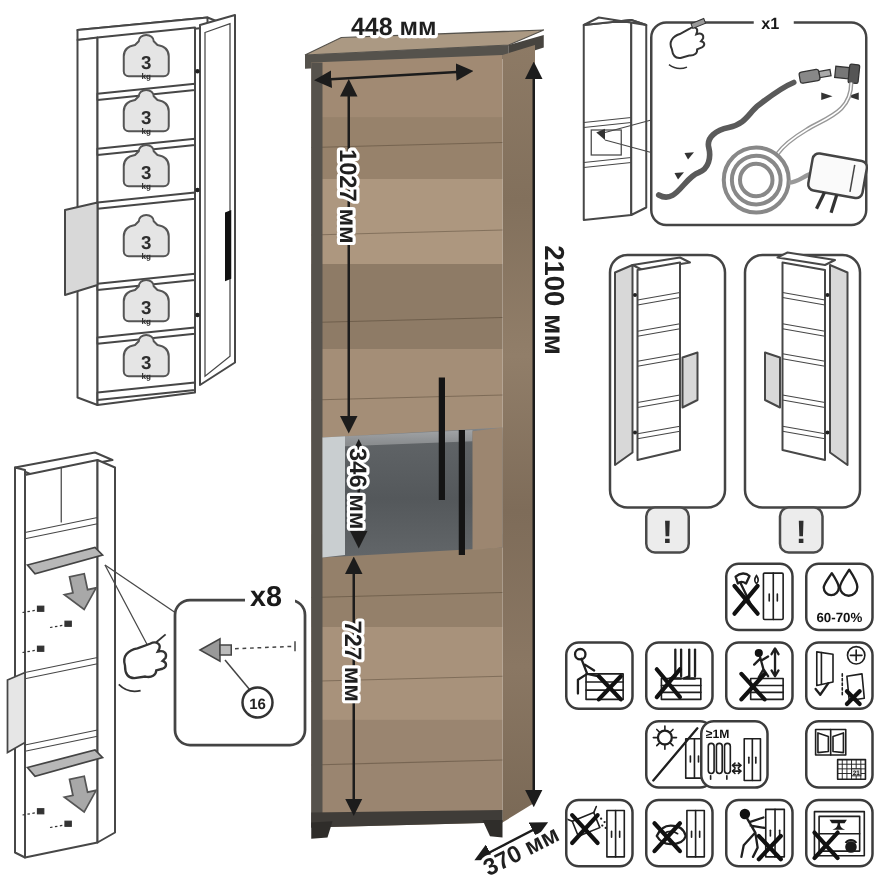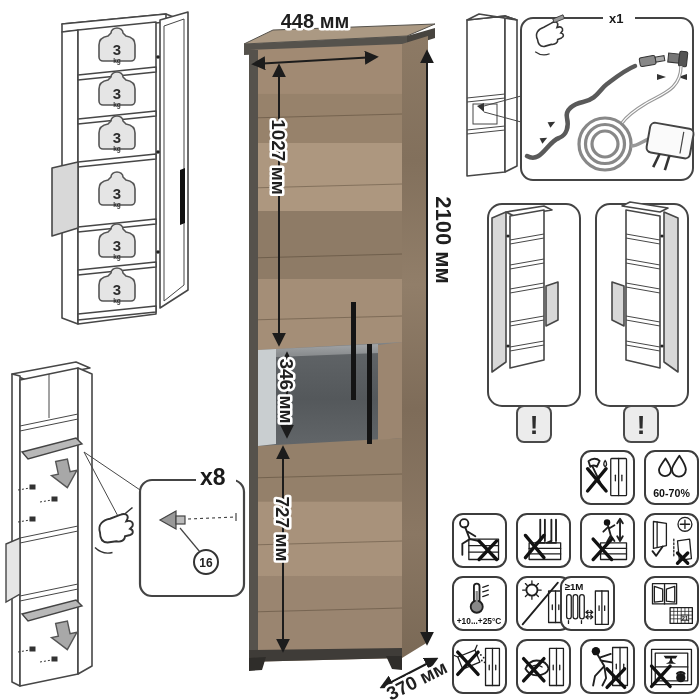--- a/index.html
+++ b/index.html
@@ -455,33 +455,20 @@
         <polygon class="pgt" points="34,28 47,26 49,47 36,49"></polygon>
         <line class="pgt" x1="30" y1="26" x2="30" y2="44" stroke-dasharray="2 2"></line>
         <g class="xm" stroke-width="3">
             <line x1="34" y1="41" x2="45" y2="52"></line>
             <line x1="45" y1="41" x2="34" y2="52"></line>
           </g>
       </g>
     </svg>
   </div>
 
-  <div class="ico-box abs" style="left:452px;top:576px">
-    <svg viewBox="0 0 55 55">
-      <g>
-        <rect class="pg" x="21.5" y="6" width="6" height="22" rx="3"></rect>
-        <circle cx="24.5" cy="31" r="6.5" fill="#888" stroke="#1f1f1f" stroke-width="2"></circle>
-        <line x1="24.5" y1="14" x2="24.5" y2="27" stroke="#888" stroke-width="2.5"></line>
-        <line class="pgt" x1="31" y1="10" x2="37" y2="8"></line>
-          <line class="pgt" x1="31" y1="15" x2="37" y2="13"></line>
-        <line class="pgt" x1="31" y1="20" x2="37" y2="18"></line>
-      </g>
-      <text class="itxt" x="27" y="50" font-size="9">+10...+25°C</text>
-    </svg>
-  </div>
 
   <div class="ico-box abs" style="left:516px;top:576px">
     <svg viewBox="0 0 55 55">
       <g>
         <circle class="pg" cx="15" cy="13" r="6"></circle>
         <g class="pgt">
           <line x1="15" y1="3" x2="15" y2="6"></line>
             <line x1="15" y1="20" x2="15" y2="23"></line>
           <line x1="5" y1="13" x2="8" y2="13"></line>
             <line x1="22" y1="13" x2="25" y2="13"></line>

